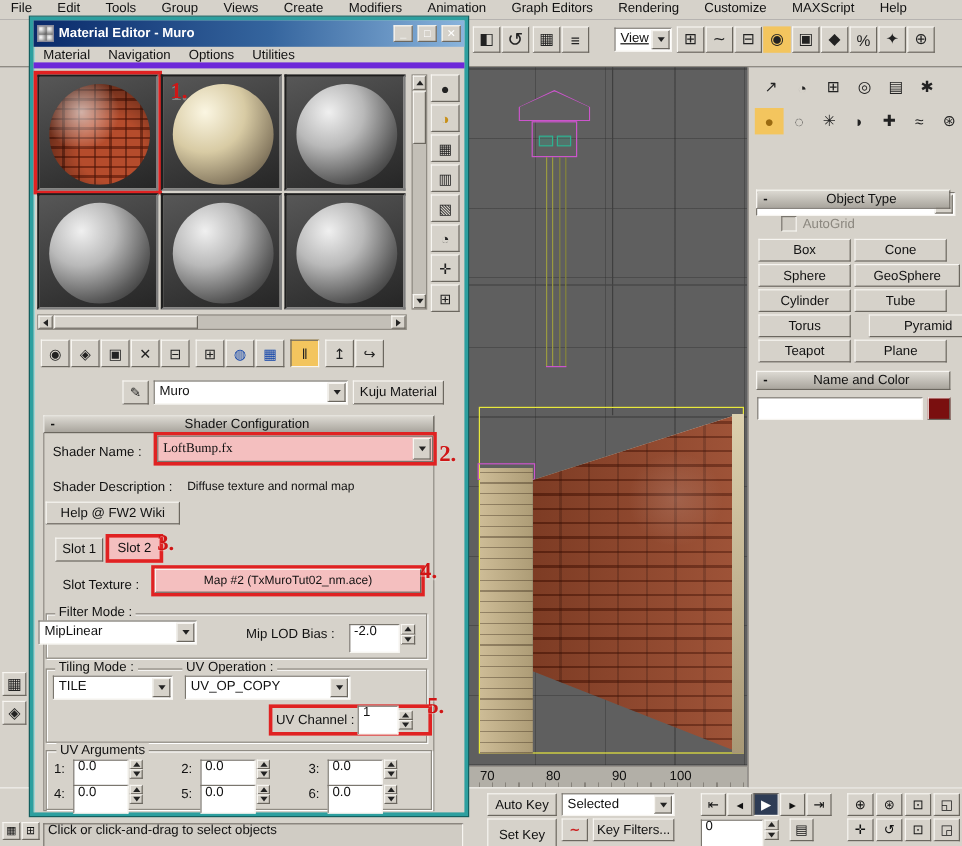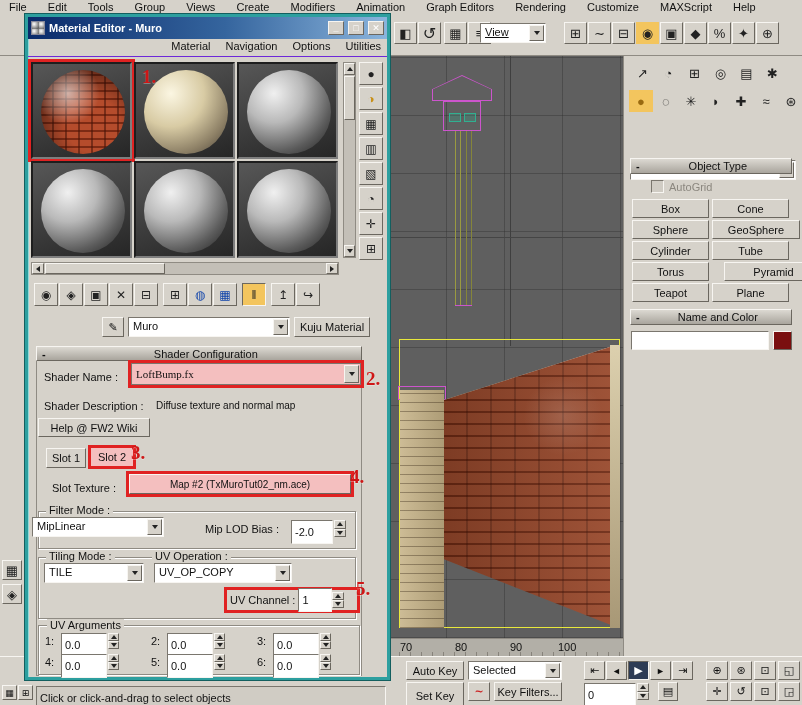--- a/index.html
+++ b/index.html
@@ -25,21 +25,21 @@
                 display:flex; align-items:center; justify-content:center; }
   .grp { border:1px solid #8f8b83; box-shadow:inset 1px 1px 0 #fff, 1px 1px 0 #fff; }
   .grplabel { position:absolute; background:#d6d2ca; padding:0 3px; white-space:nowrap; }
   .rollhdr { background:linear-gradient(#dcd9d2,#a9a59d); border:1px solid; border-color:#f7f5f1 #6b675f #6b675f #f7f5f1;
              display:flex; align-items:center; font-weight:bold; }
   .rollhdr .minus { margin:0 5px; }
   .rollhdr .ttl { flex:1; text-align:center; font-weight:normal; }
   .redbox { border:3px solid #e02222; }
   .pink { background:#f4bfbf; }
   .field { background:#fff; border:1px solid; border-color:#7a766e #f7f5f1 #f7f5f1 #7a766e;
-           display:flex; align-items:center; padding:11px 3px; }
+           display:flex; align-items:flex-end; padding:11px 3px; }
   .annot { position:absolute; z-index:40; color:#cf1616; font-weight:bold; font-size:19px;
            font-family:"Liberation Serif","DejaVu Serif",serif; text-shadow:0 1px 0 rgba(255,255,255,.3); }
   .menuitem { padding:1px 9px; display:inline-block; }
   .matwin { position:absolute; left:25px; top:14px; width:365px; height:666px; background:#d6d2ca;
             border:3px solid #2d9f9f; box-shadow:0 0 0 1px #135f5f, inset 1px 1px 0 #8fd9d9; z-index:10; }
   .mattitle { position:absolute; left:0; top:0; right:0; height:22px; color:#fff; font-weight:bold;
               background:linear-gradient(90deg,#0a2a6a,#35659e 55%,#8ab4dc); display:flex; align-items:center; padding:0 3px; gap:4px; }
   .winbtn { width:16px; height:14px; font-size:9px; }
   .slot { position:absolute; width:101px; height:97px; background:linear-gradient(160deg,#575757,#262626);
           border:2px solid; border-color:#1e1e1e #7e7e7e #7e7e7e #1e1e1e; }
@@ -75,21 +75,21 @@
     <span class="menuitem">Customize</span>
     <span class="menuitem">MAXScript</span>
     <span class="menuitem">Help</span>
   </div>
 
   <div class="abs" style="left:0;top:16px;width:802px;height:40px;background:#d6d2ca;border-bottom:1px solid #8f8b83;">
     <div class="abs ticon raised" style="left:394px;top:6px;">◧</div>
     <div class="abs ticon raised" style="left:418px;top:6px;font-size:16px;">↺</div>
     <div class="abs ticon raised" style="left:444px;top:6px;">▦</div>
     <div class="abs ticon raised" style="left:468px;top:6px;">≡</div>
-    <div class="abs sunken" style="left:480px;top:7px;width:66px;height:20px;text-decoration:underline;">
+    <div class="abs sunken" style="left:512px;top:7px;width:48px;height:20px;text-decoration:underline;">
       <span class="ddtext">View</span>
       <span class="ddarrow">
           <span class="td"></span>
         </span>
     </div>
     <div class="abs ticon raised" style="left:564px;top:6px;">⊞</div>
     <div class="abs ticon raised" style="left:588px;top:6px;">∼</div>
     <div class="abs ticon raised" style="left:612px;top:6px;">⊟</div>
     <div class="abs ticon amber" style="left:636px;top:6px;">◉</div>
     <div class="abs ticon raised" style="left:660px;top:6px;">▣</div>
@@ -235,21 +235,21 @@
   </div>
 
   <div class="matwin">
     <div class="mattitle">
       <span style="width:14px;height:14px;border:1px solid #889;background:#b8b8b8;background-image:radial-gradient(circle at 30% 30%, #fff, #666 80%);background-size:7px 7px;"></span>
       <span style="flex:1;">Material Editor - Muro</span>
       <span class="raised btn winbtn">_</span>
       <span class="raised btn winbtn">□</span>
       <span class="raised btn winbtn">✕</span>
     </div>
-    <div class="abs" style="left:0;top:22px;width:359px;height:18px;border-bottom:1px solid #6d28d9;text-align:right;">
+    <div class="abs" style="left:0;top:22px;width:359px;height:18px;border-bottom:5px solid #6d28d9;">
       <span class="menuitem" style="padding:1px 6px 1px 8px;">Material</span>
       <span class="menuitem" style="padding:1px 6px;">Navigation</span>
       <span class="menuitem" style="padding:1px 6px;">Options</span>
       <span class="menuitem" style="padding:1px 6px;">Utilities</span>
     </div>
 
     <div class="slot" style="left:3px;top:45px;outline:3px solid #e02222;outline-offset:0;">
         <div class="sphere brick"></div>
       </div>
     <div class="slot" style="left:106px;top:45px;">

